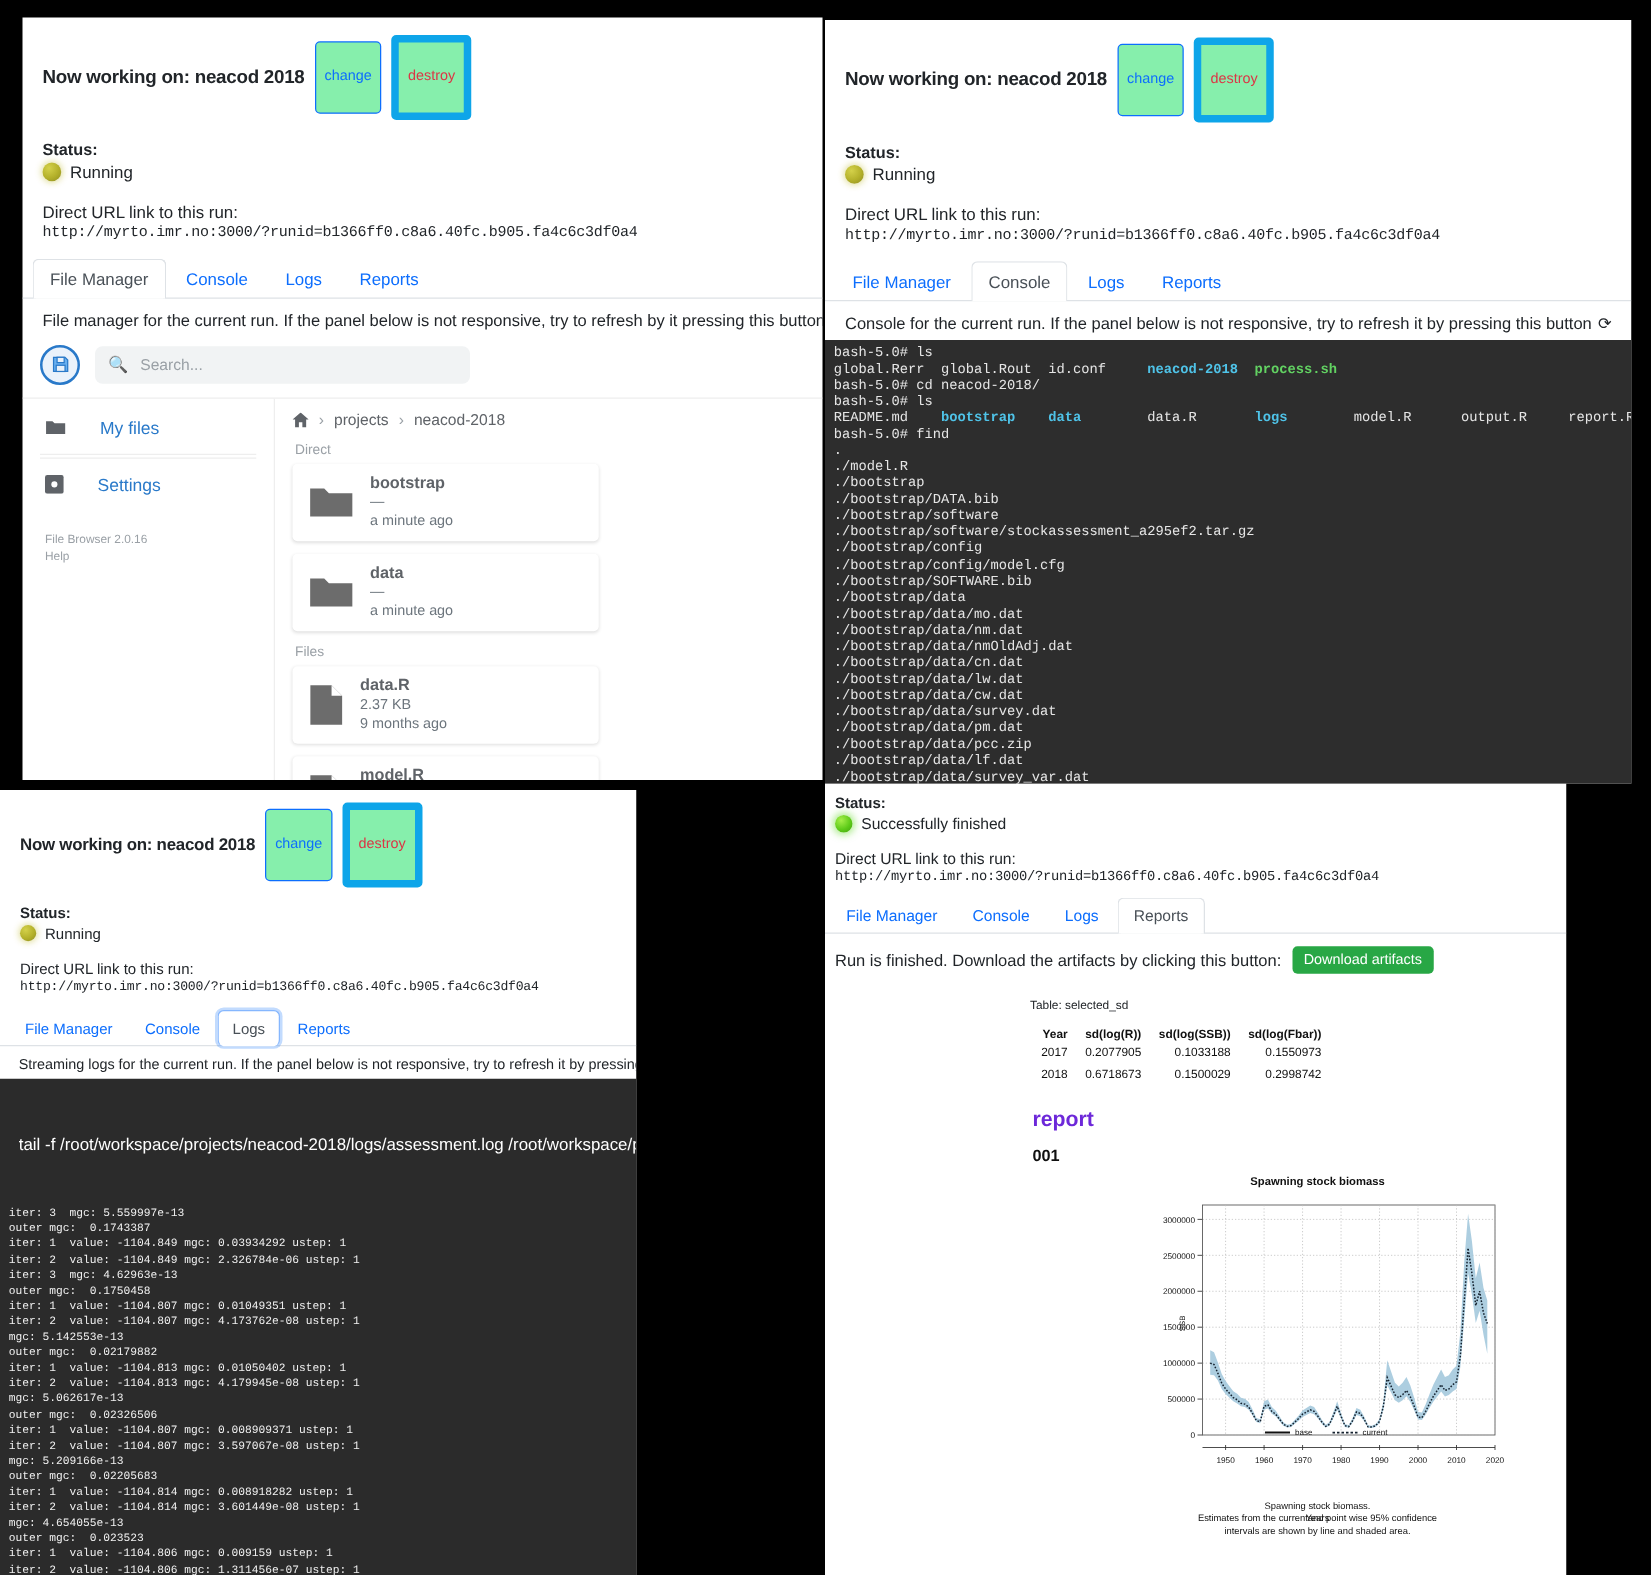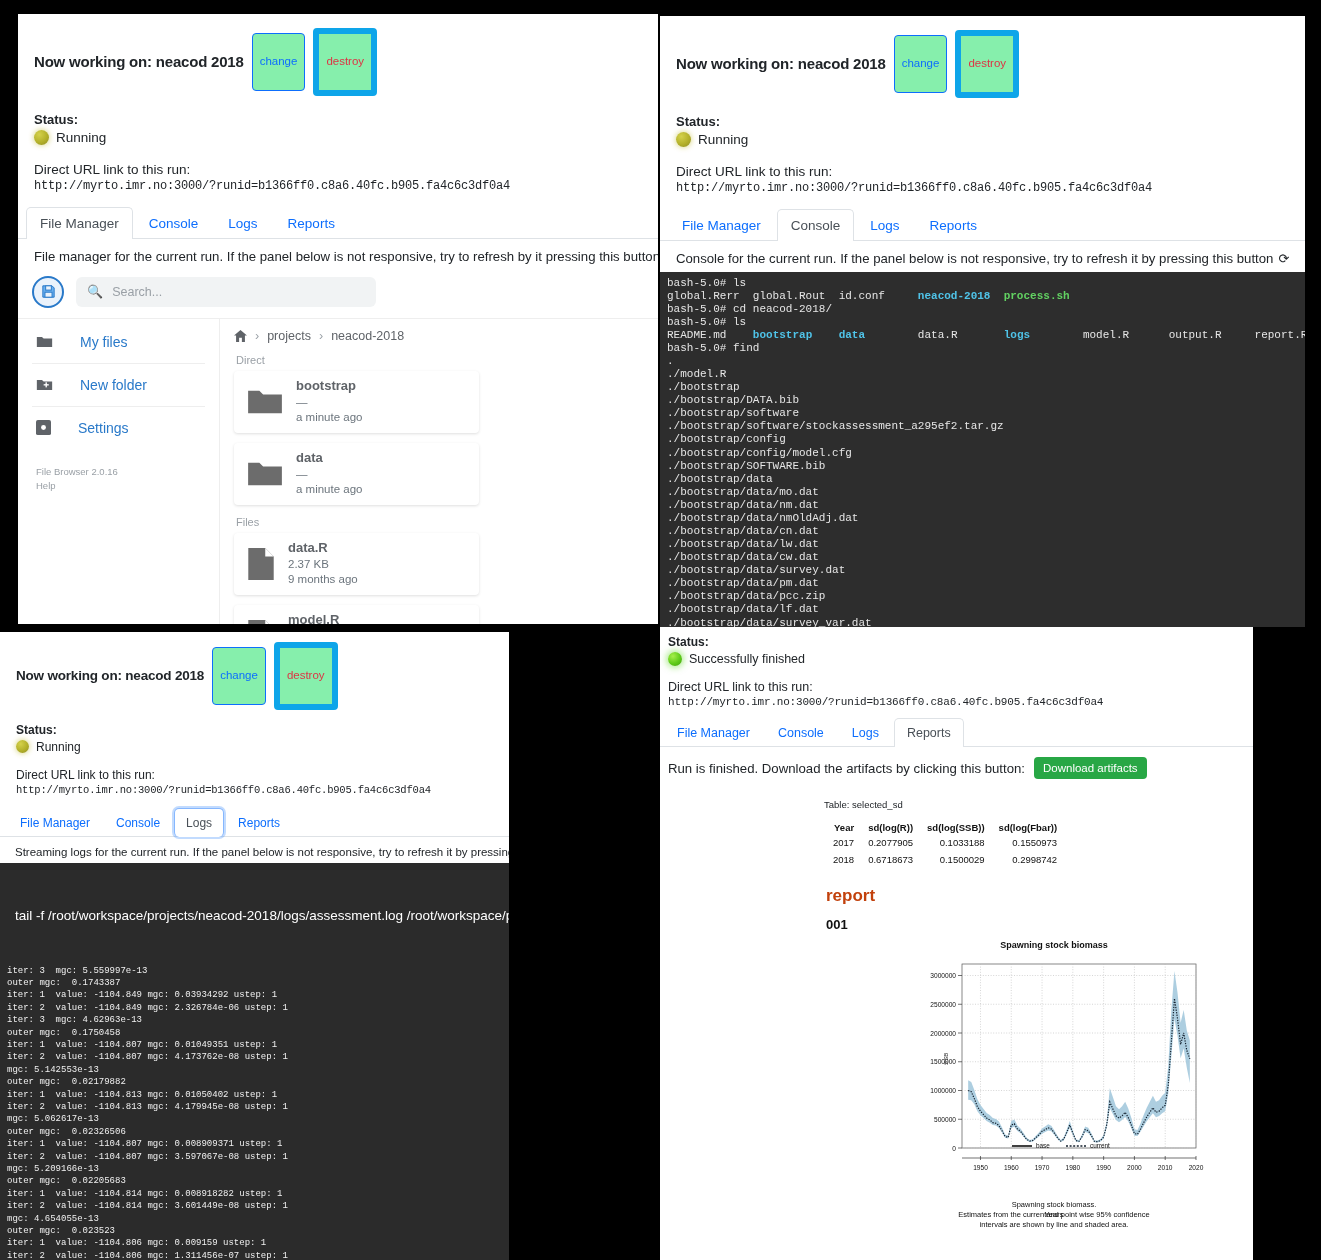--- a/index.html
+++ b/index.html
@@ -159,21 +159,21 @@
   .btn-download {
     background: #28a745; color: #fff; border: none; border-radius: 4px;
     font-size: 11.5px; padding: 5px 9px; cursor: pointer;
     font-family: "Liberation Sans", sans-serif;
   }
   .rep-body { padding: 0 0 0 4px; }
   .tbl-cap { font-size: 9.5px; color: #212529; margin: 20px 0 0 160px; }
   table.sd { border-collapse: collapse; margin: 11px 0 0 162px; font-size: 9.5px; color: #111; }
   table.sd th { font-weight: bold; padding: 1px 7px; text-align: right; }
   table.sd td { padding: 3px 7px; text-align: right; }
-  h2.rep-h { font-size: 17px; margin: 18px 0 0 162px; color: #c2410c; }
+  h2.rep-h { font-size: 17px; margin: 18px 0 0 162px; color: #6d28d9; }
   h3.rep-h3 { font-size: 13px; margin: 11px 0 0 162px; color: #111; }
 
   .chart-box { margin: 8px 0 0 240px; width: 300px; }
   .chart-title { text-align: center; font-size: 9px; font-weight: bold; color: #111; }
   .cap-line { text-align: center; font-size: 7.5px; color: #111; line-height: 1.35; }
   .cap-overlap { position: relative; }
   .cap-overlap .years {
     position: absolute; left: 50%; transform: translateX(-50%);
     font-size: 7.5px; color: #111;
   }
@@ -230,28 +230,20 @@
 
     <div class="fb">
       <div class="fb-side">
         <div class="fb-side-item">
           <svg width="17" height="14" viewBox="0 0 20 16" fill="#5f6368">
               <path d="M1 2h6l2 2h10v10H1z"></path>
             </svg>
           <span>My files</span>
         </div>
         <div class="fb-side-sep"></div>
-        <div class="fb-side-item">
-          <svg width="17" height="14" viewBox="0 0 20 16" fill="#5f6368">
-              <path d="M1 2h6l2 2h10v10H1z"></path>
-              <rect x="9" y="7" width="6" height="1.6" fill="#fff"></rect>
-              <rect x="11.2" y="4.8" width="1.6" height="6" fill="#fff"></rect>
-            </svg>
-          <span>New folder</span>
-        </div>
         <div class="fb-side-sep"></div>
         <div class="fb-side-item">
           <svg width="15" height="15" viewBox="0 0 16 16" fill="#5f6368">
               <rect x="0" y="0" width="16" height="16" rx="2"></rect>
               <circle cx="8" cy="8" r="2.6" fill="#fff"></circle>
               <rect x="7" y="0" width="2" height="16" fill="#fff" opacity="0"></rect>
             </svg>
           <span>Settings</span>
         </div>
         <div class="fb-ver">

